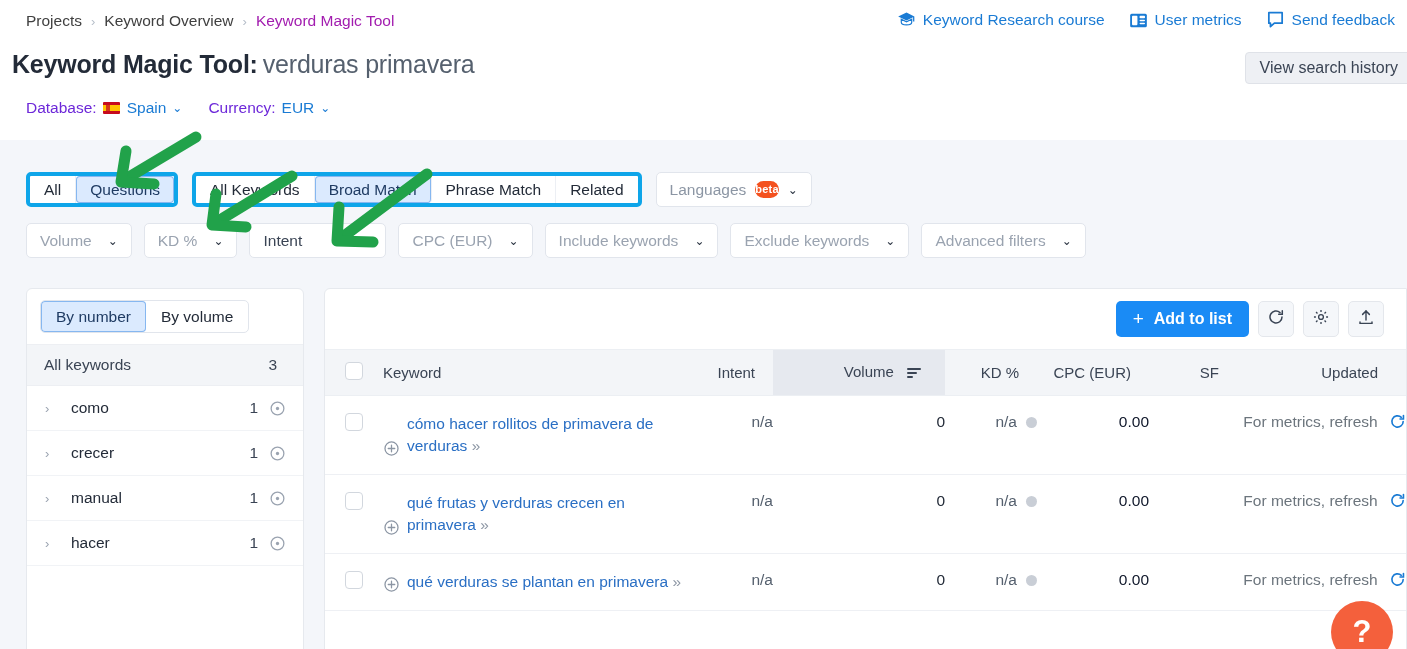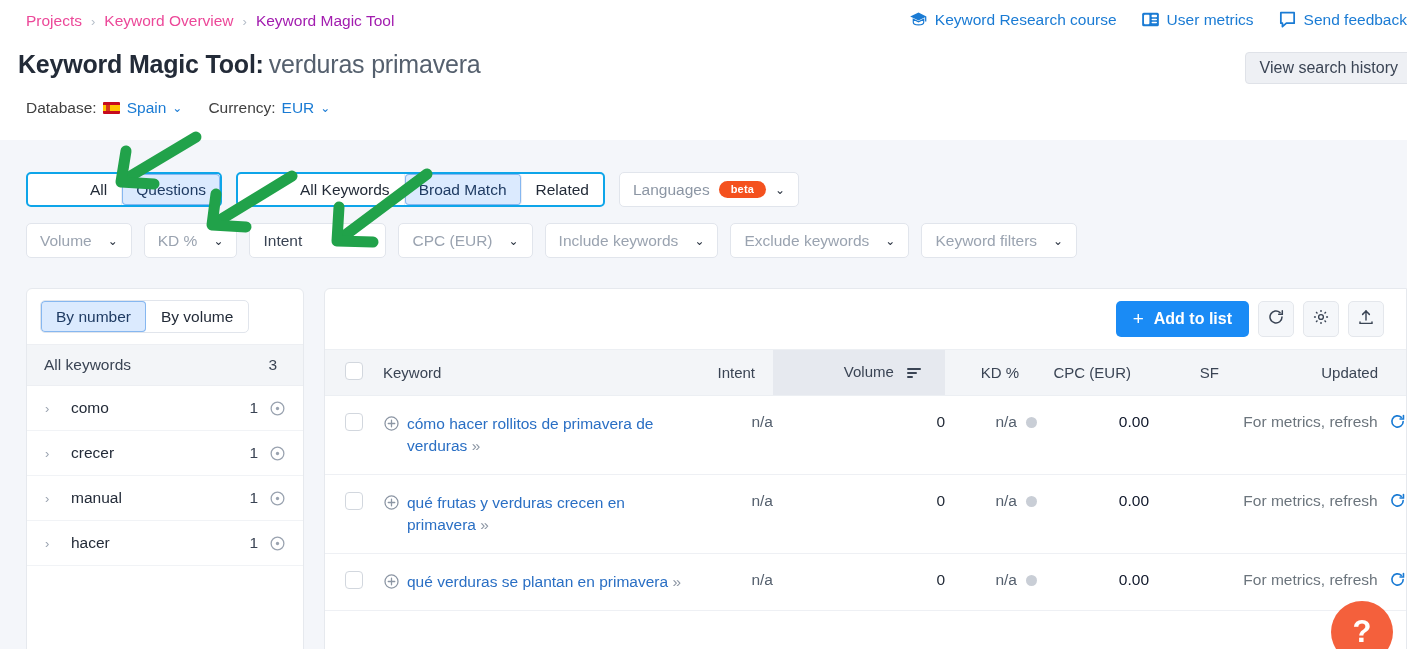--- a/index.html
+++ b/index.html
@@ -9,61 +9,61 @@
     overflow: hidden;
     background: #f4f6fa;
     font-family: "Liberation Sans", sans-serif;
     color: #232b38;
   }
   .page { position: relative; width: 1407px; height: 649px; background: #f4f6fa; }
 
   
   .topbar { position: absolute; left: 0; top: 0; width: 1407px; height: 140px; background: #ffffff; }
   .breadcrumb { position: absolute; left: 26px; top: 12px; font-size: 15.5px; display: flex; align-items: center; gap: 9px; }
-  .bc-link { color: #ec4899; }
+  .bc-link { color: #404040; }
   .bc-sep { color: #b6bec9; font-size: 13px; }
   .bc-current { color: #a21caf; }
 
-  .toplinks { position: absolute; right: 0px; top: 10px; display: flex; align-items: center; gap: 24px; font-size: 15.5px; }
+  .toplinks { position: absolute; right: 12px; top: 10px; display: flex; align-items: flex-end; gap: 24px; font-size: 15.5px; }
   .toplink { display: flex; align-items: center; gap: 7px; color: #1a7bd4; cursor: pointer; }
   .toplink svg { display: block; }
 
-  .title { position: absolute; left: 18px; top: 50px; font-size: 25px; font-weight: bold; letter-spacing: -0.2px; }
+  .title { position: absolute; left: 12px; top: 50px; font-size: 25px; font-weight: bold; letter-spacing: -0.2px; }
   .title .kw { font-weight: normal; color: #55606e; margin-left: 5px; }
 
   .searchhist {
     position: absolute; right: -6px; top: 52px;
     background: #eef0f4; border: 1px solid #dfe2e8; border-radius: 4px;
     padding: 6px 14px; font-size: 16px; color: #3a4454; cursor: pointer;
   }
 
   .dbrow { position: absolute; left: 26px; top: 99px; font-size: 15.5px; display: flex; align-items: center; gap: 26px; }
   .dbrow .grp { display: flex; align-items: center; gap: 6px; }
-  .dbrow .lbl { color: #404040; }
+  .dbrow .lbl { color: #6d28d9; }
   .dbrow .val { color: #1a7bd4; cursor: pointer; }
   .flag { display: inline-block; width: 17px; height: 12px; border-radius: 1px; position: relative; overflow: hidden; margin-right: 1px; }
   .flag .r1 { position: absolute; left: 0; top: 0; width: 100%; height: 25%; background: #c60b1e; }
   .flag .r2 { position: absolute; left: 0; top: 25%; width: 100%; height: 50%; background: #ffc400; }
   .flag .r3 { position: absolute; left: 0; bottom: 0; width: 100%; height: 25%; background: #c60b1e; }
   .flag .crest { position: absolute; left: 3px; top: 3px; width: 4px; height: 6px; background: #c60b1e; opacity: .75; }
   .caret { color: #1a7bd4; font-size: 12px; }
 
   
   .filters { position: absolute; left: 0; top: 140px; width: 1407px; height: 134px; background: #f4f6fa; }
 
   .tabsrow { position: absolute; left: 26px; top: 32px; display: flex; align-items: center; gap: 14px; }
-  .tabgroup { display: flex; background: #fff; border: 2px solid #0ea5e9; border-radius: 5px; height: 35px; overflow: hidden; padding-left: 48px; }
+  .tabgroup { display: flex; background: #fff; border: 4px solid #0ea5e9; border-radius: 5px; height: 35px; overflow: hidden; }
   .tab { display: flex; align-items: center; padding: 0 14px; font-size: 15.5px; color: #232b38; cursor: pointer; border-right: 1px solid #eceff4; }
   .tab:last-child { border-right: none; }
   .tab.active { background: #dbeafe; color: #1f3b63; box-shadow: inset 0 0 0 1px #86b7f0; border-radius: 4px; }
   .langbtn {
     display: flex; align-items: center; gap: 9px; height: 35px; padding: 0 13px;
     background: #fff; border: 1px solid #e1e5ec; border-radius: 5px; font-size: 15.5px; color: #8c96a4; cursor: pointer;
   }
-  .beta { background: #f4511e; color: #fff; font-size: 11px; font-weight: bold; border-radius: 9px; padding: 2px 12px 3px; letter-spacing: .2px; }
+  .beta { background: #f4511e; color: #fff; font-size: 11px; font-weight: bold; border-radius: 9px; padding: 2px 0 3px; letter-spacing: .2px; }
   .caret-dark { color: #2b3442; font-size: 12px; }
 
   .filtrow { position: absolute; left: 26px; top: 83px; display: flex; align-items: center; gap: 12px; }
   .fbtn {
     display: flex; align-items: center; justify-content: space-between; gap: 16px;
     height: 35px; padding: 0 13px; background: #fff; border: 1px solid #e1e5ec; border-radius: 5px;
     font-size: 15.5px; color: #9aa3b0; cursor: pointer; white-space: nowrap;
   }
   .fbtn .cv { color: #2b3442; font-size: 12px; }
 
@@ -130,21 +130,21 @@
   td.c-check { text-align: center; }
   td.c-kw { text-align: left; }
   td.c-intent { text-align: right; padding-right: 18px; color: #55606e; }
   td.c-vol { text-align: right; padding-right: 24px; color: #232b38; }
   td.c-kd { text-align: right; padding-right: 18px; color: #55606e; }
   td.c-cpc { text-align: right; padding-right: 18px; color: #0f172a; }
   td.c-sf { }
   td.c-upd { text-align: right; padding-right: 28px; color: #6c757d; white-space: nowrap; }
 
   .cb { width: 18px; height: 18px; border: 1px solid #d2d7de; border-radius: 4px; background: #fff; display: inline-block; cursor: pointer; }
-  .kwcell { display: flex; align-items: flex-start; gap: 7px; }
+  .kwcell { display: flex; align-items: flex-end; gap: 7px; }
   .plusicon { flex: none; width: 17px; height: 17px; color: #8c96a4; margin-top: 2px; }
   .kwlink { color: #2a6fc4; line-height: 1.42; cursor: pointer; }
   .chevs { color: #8c96a4; letter-spacing: -1px; }
   .kddot { display: inline-block; width: 11px; height: 11px; border-radius: 50%; background: #c9ced6; margin-left: 9px; vertical-align: -1px; }
   .refresh-inline { color: #1a7bd4; margin-left: 7px; vertical-align: -3px; }
 
   
   .annot { position: absolute; left: 0; top: 0; width: 1407px; height: 649px; pointer-events: none; }
 
   .helpbtn {
@@ -229,20 +229,21 @@
   <div class="filters">
 
     <div class="tabsrow">
       <div class="tabgroup">
         <div class="tab">All</div>
         <div class="tab active">Questions</div>
       </div>
       <div class="tabgroup">
         <div class="tab">All Keywords</div>
         <div class="tab active">Broad Match</div>
+        <div class="tab">Phrase Match</div>
         <div class="tab">Related</div>
       </div>
       <div class="langbtn">
         <span>Languages</span>
         <span class="beta">beta</span>
         <span class="caret-dark">⌄</span>
       </div>
     </div>
 
     <div class="filtrow">
@@ -264,21 +265,21 @@
       </div>
       <div class="fbtn">
         <span>Include keywords</span>
         <span class="cv">⌄</span>
       </div>
       <div class="fbtn">
         <span>Exclude keywords</span>
         <span class="cv">⌄</span>
       </div>
       <div class="fbtn">
-        <span>Keyword filters</span>
+        <span>Advanced filters</span>
         <span class="cv">⌄</span>
       </div>
     </div>
   </div>
 
   <div class="sidebar">
     <div class="segwrap">
       <div class="seg">
         <div class="segbtn active">By number</div>
         <div class="segbtn">By volume</div>

